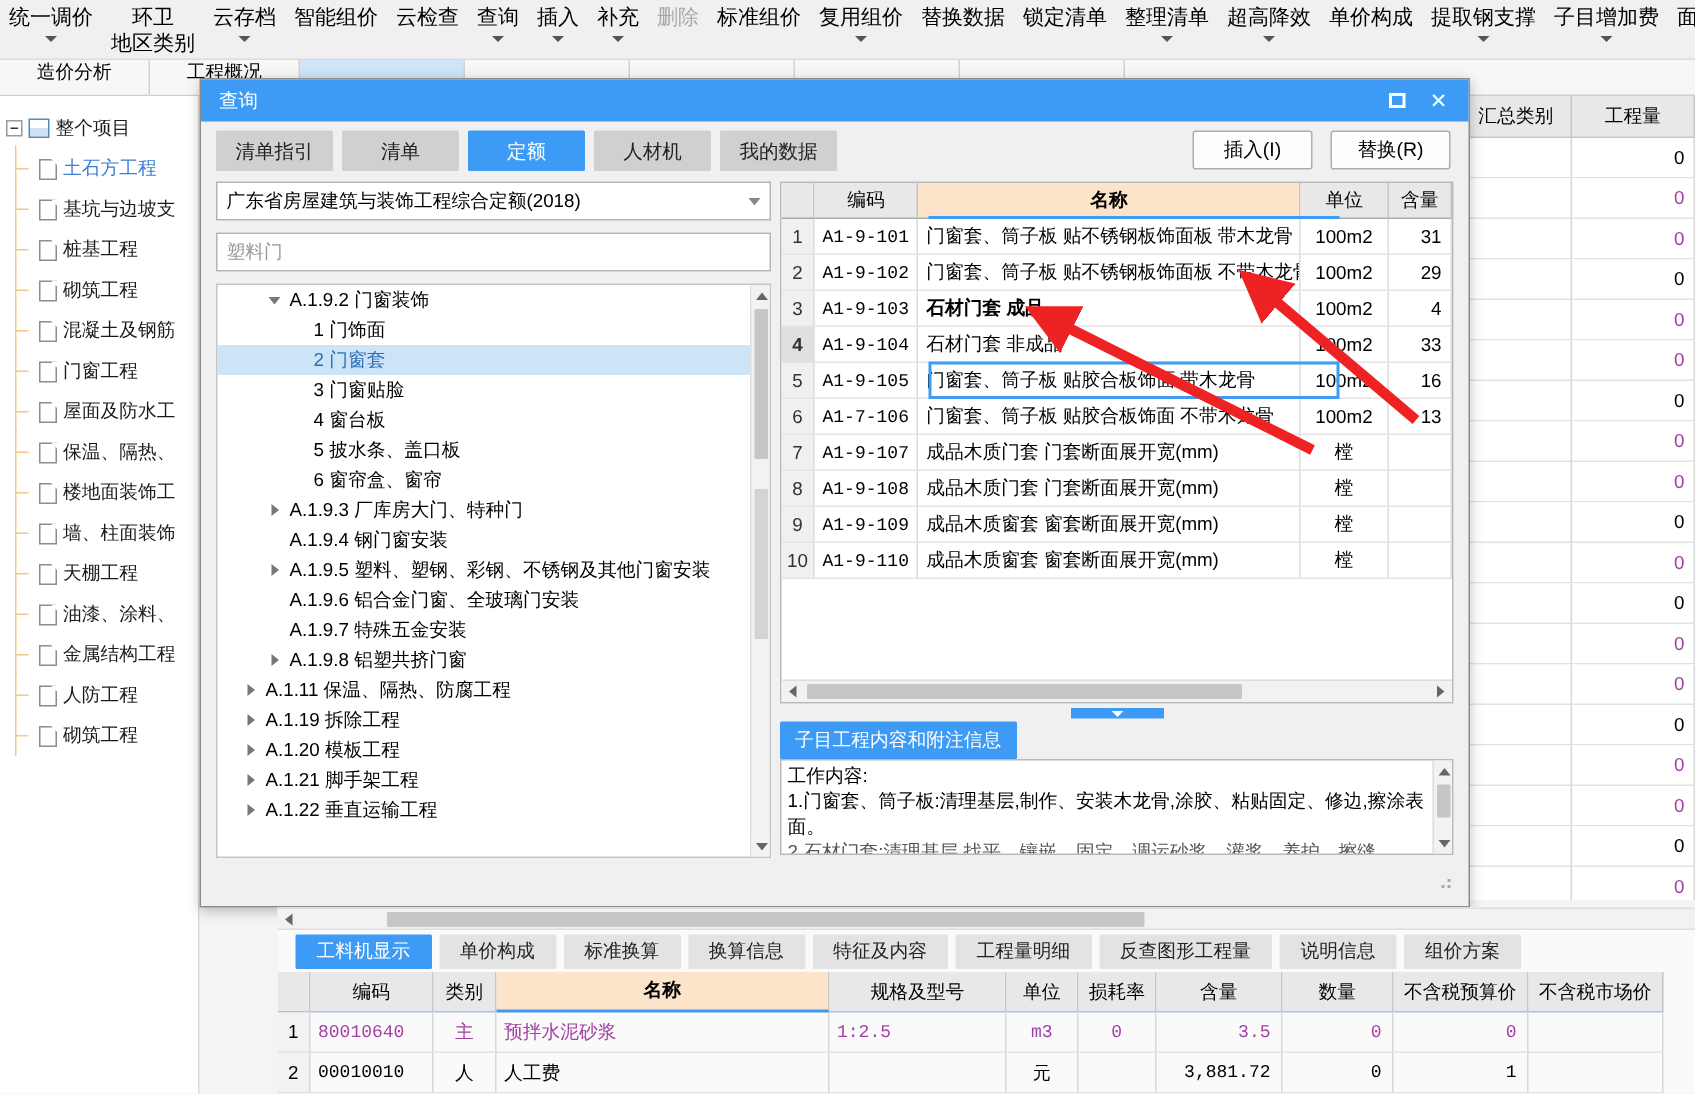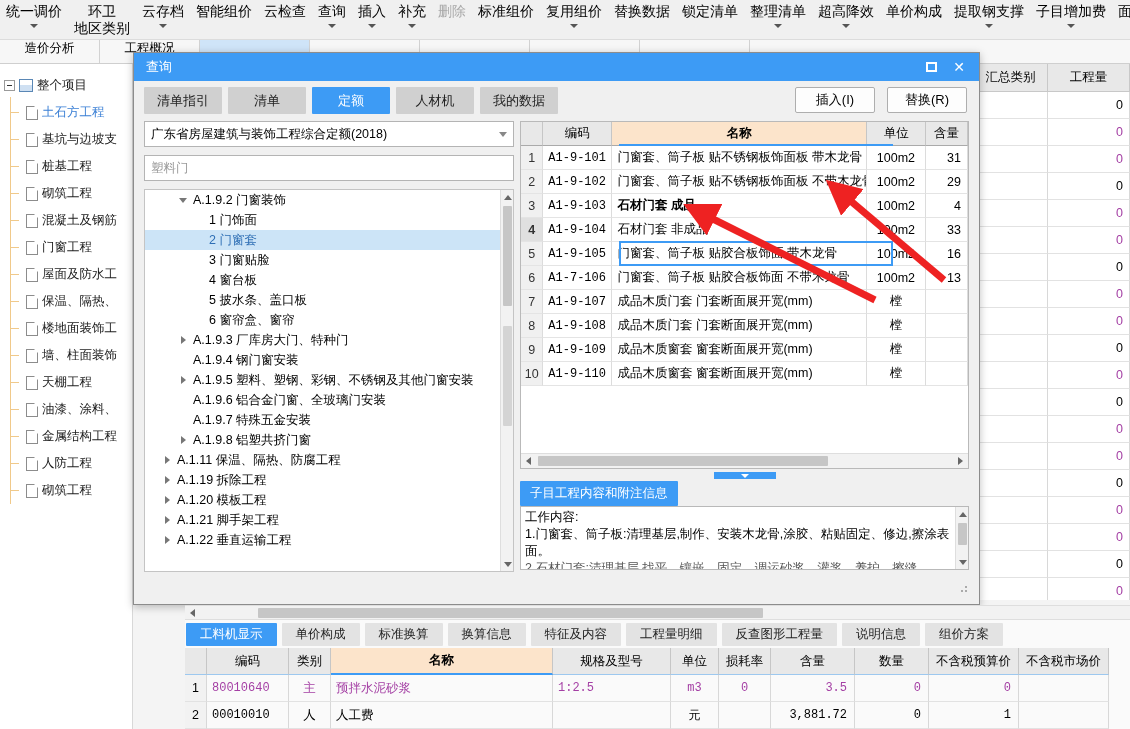--- a/index.html
+++ b/index.html
@@ -265,21 +265,21 @@
   .grip i { position: absolute; width: 2px; height: 2px; background: #aaa; }
 
   
   .bottom-panel {
     position: absolute; left: 185px; top: 605px; width: 945px; height: 124px; background: #fafafa;
   }
   .bp-hsb {
     position: absolute; left: 0; top: 0; width: 945px; height: 15px; background: #f2f2f2;
     border-top: 1px solid #dedede; border-bottom: 1px solid #dedede; display: flex; align-items: center;
   }
-  .bp-tabs { position: absolute; left: 1px; top: 18px; display: flex; gap: 5px; }
+  .bp-tabs { position: absolute; left: 12px; top: 18px; display: flex; gap: 5px; }
   .bp-tab {
     height: 23px; padding: 0 14px; display: flex; align-items: center; justify-content: center;
     background: #e3e3e3; font-size: 12.5px; color: #222; border-radius: 1px;
   }
   .bp-tab.active { background: #3d9bf5; color: #fff; }
   .bp-grid { position: absolute; left: 0; top: 43px; width: 945px; height: 81px; overflow: hidden; }
   .bp-row { display: flex; height: 27px; align-items: stretch; }
   .bp-head .bc {
     background: #e8e8e8; border-right: 1px solid #c6c6c6; border-bottom: 1px solid #9dc8ef;
     display: flex; align-items: center; justify-content: center; font-size: 12.5px;

